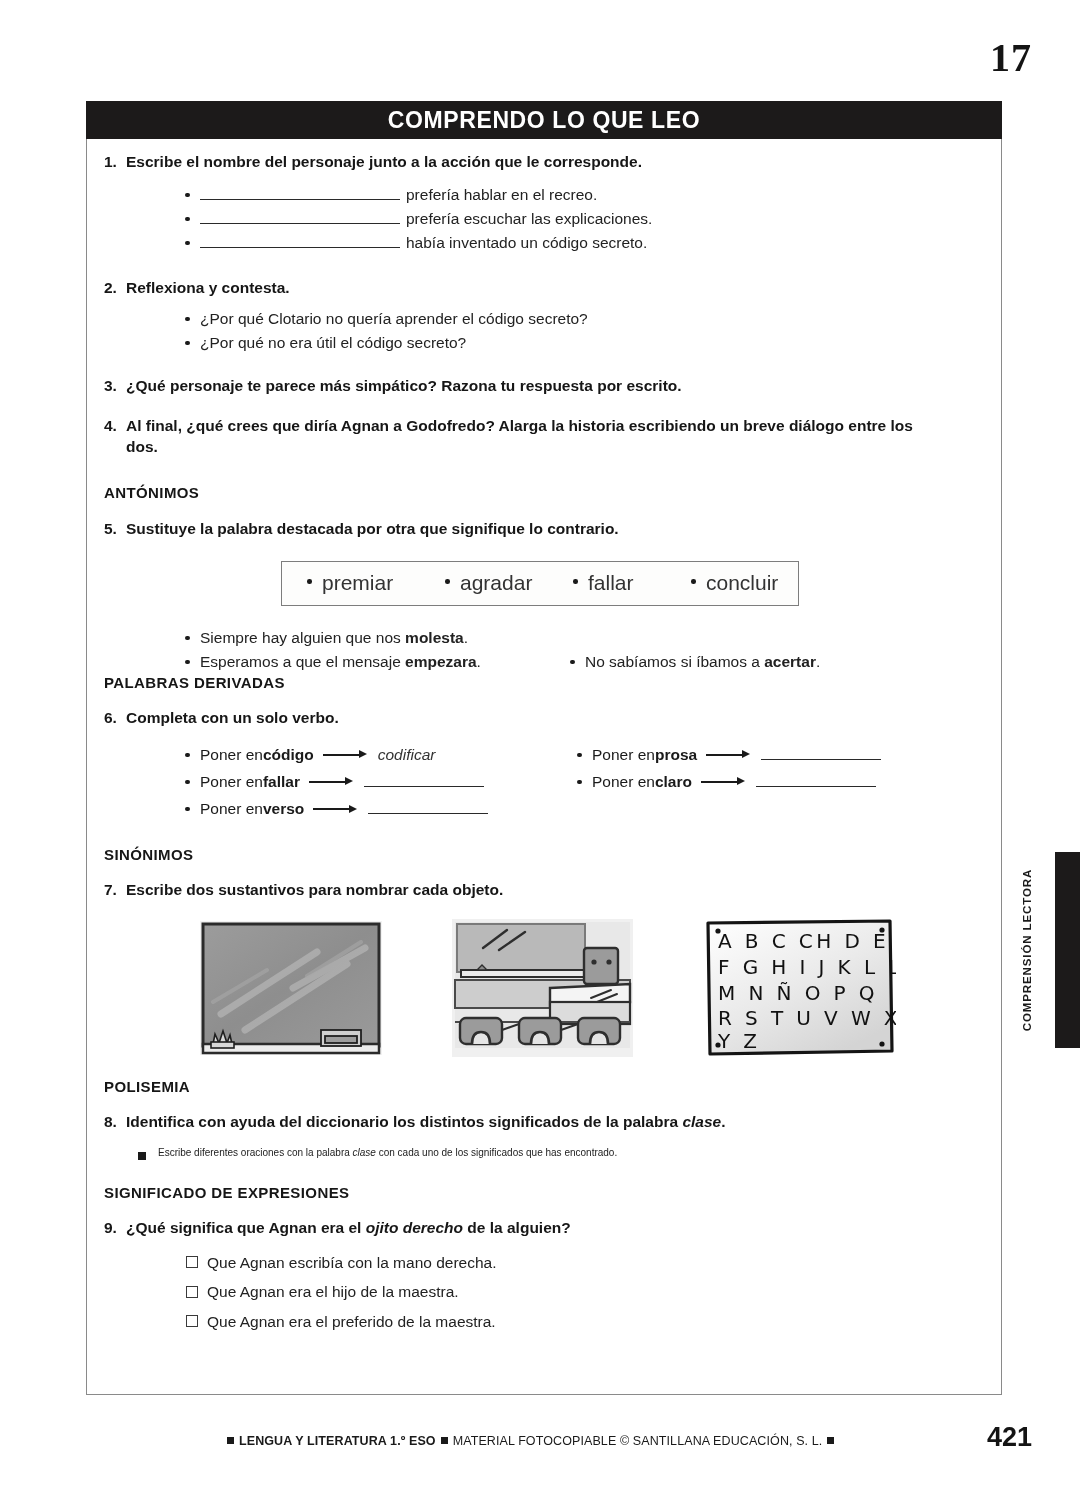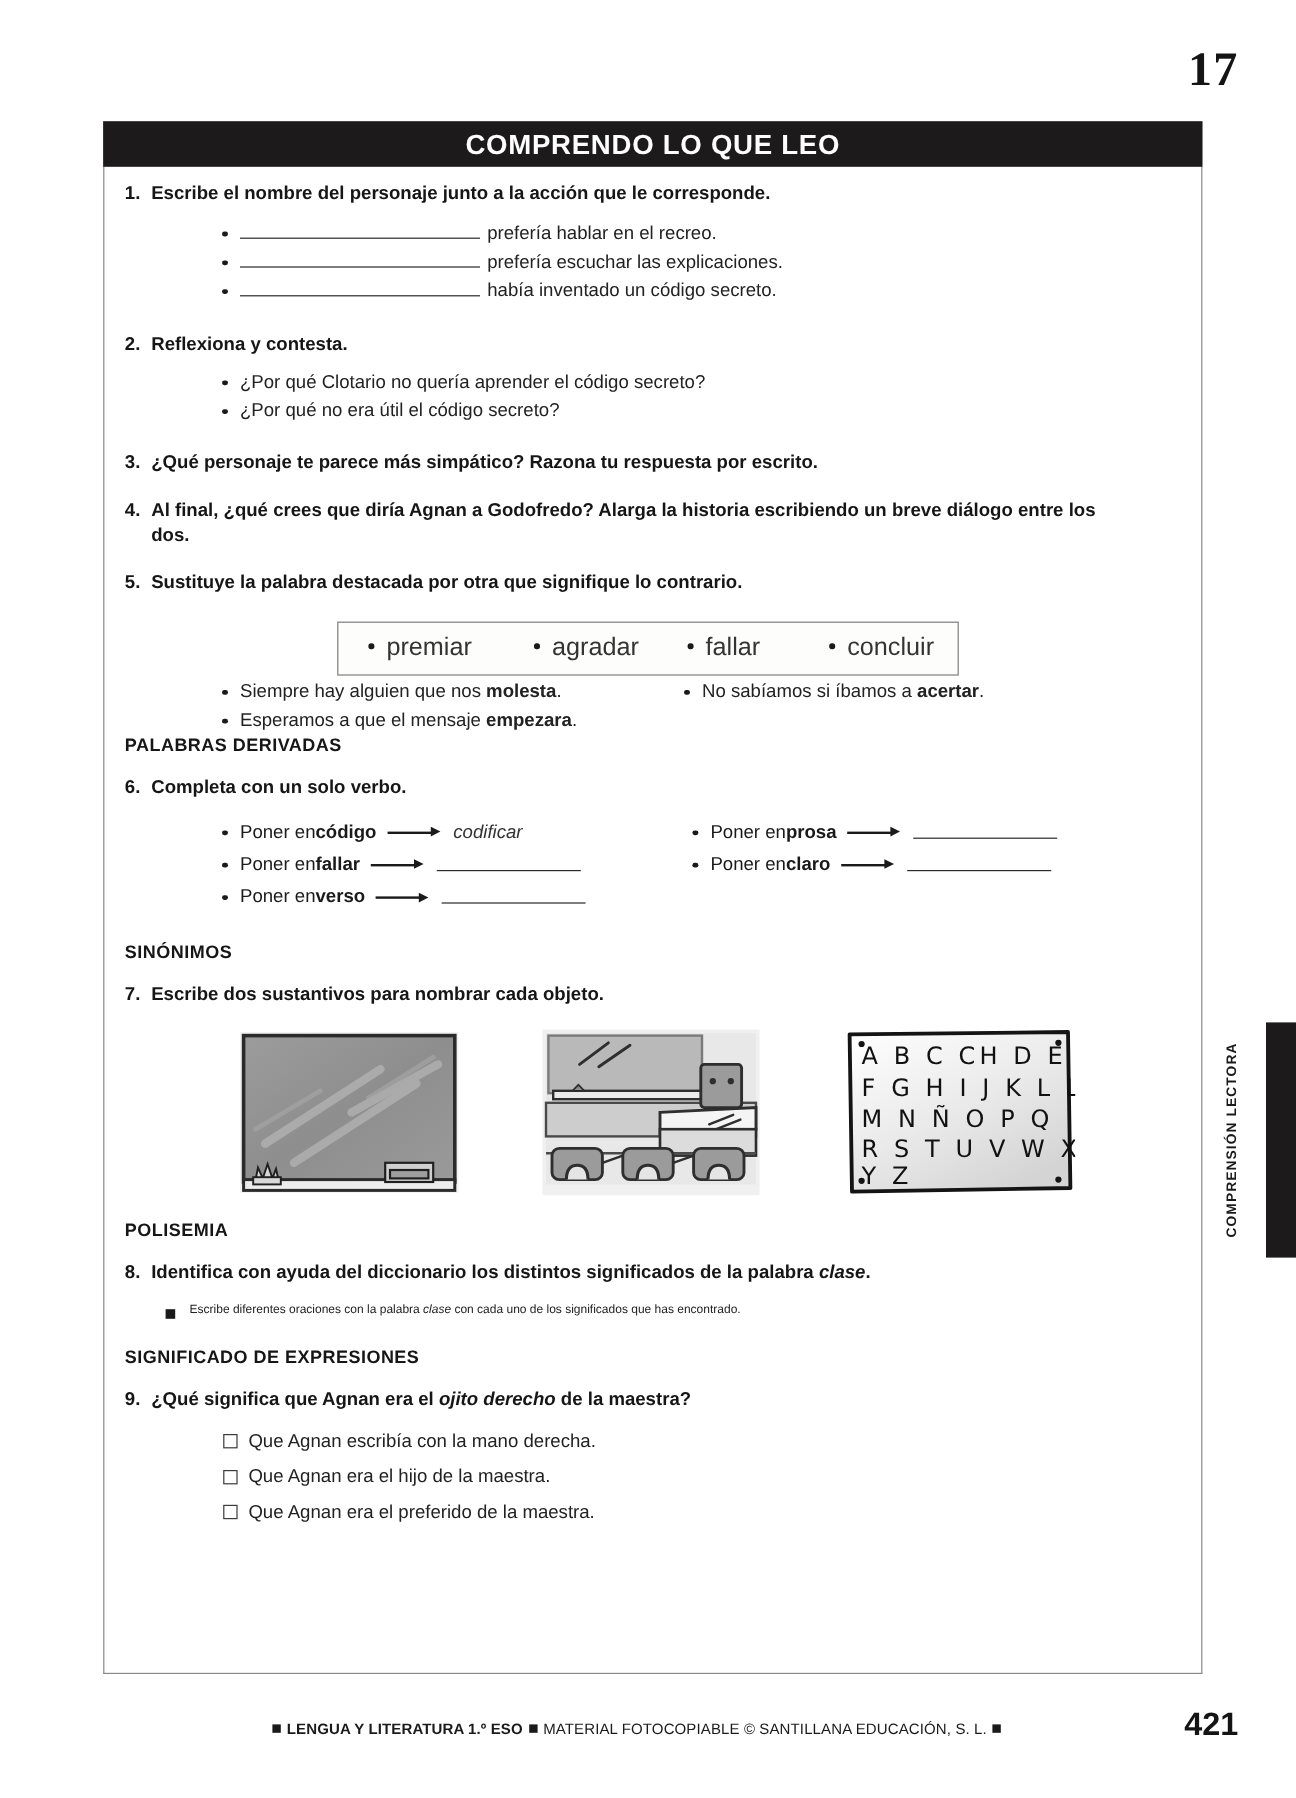--- a/index.html
+++ b/index.html
@@ -335,35 +335,36 @@
     </div>
   </div>
 
   <div class="ex" style="margin-top:19px;">
     <div class="ex-head">
       <span class="ex-num">4.</span>
       <span class="ex-text" style="max-width:820px;">Al final, ¿qué crees que diría Agnan a Godofredo? Alarga la historia escribiendo un breve diálogo entre los dos.</span>
     </div>
   </div>
 
+  <div class="section-title" style="margin-top:26px;">ANTÓNIMOS</div>
 
   <div class="ex" style="margin-top:18px;">
     <div class="ex-head">
       <span class="ex-num">5.</span>
       <span class="ex-text">Sustituye la palabra destacada por otra que signifique lo contrario.</span>
     </div>
 
     <div class="wordbank" style="margin-top:21px; margin-left:177px; width:518px;">
       <div class="wb-item" style="margin-left:24px; width:138px;">premiar</div>
       <div class="wb-item" style="width:128px;">agradar</div>
       <div class="wb-item" style="width:118px;">fallar</div>
       <div class="wb-item">concluir</div>
     </div>
 
-    <div class="cols2" style="margin-top:2px;">
+    <div class="cols2" style="margin-top:20px;align-items:flex-end;">
       <div style="width:385px; margin-left:78px;">
         <ul class="bl">
           <li><span>Siempre hay alguien que nos </span><b>molesta</b><span>.</span></li>
           <li><span>Esperamos a que el mensaje </span><b>empezara</b><span>.</span></li>
         </ul>
       </div>
       <div style="width:400px;">
         <ul class="bl">
           <li><span>No sabíamos si íbamos a </span><b>acertar</b><span>.</span></li>
         </ul>
@@ -544,21 +545,21 @@
     <div class="sq-item" style="margin-top:12px; margin-left:32px; max-width:720px;">
       <span>Escribe diferentes oraciones con la palabra </span><i>clase</i><span> con cada uno de los significados que has encontrado.</span>
     </div>
   </div>
 
   <div class="section-title" style="margin-top:24px;">SIGNIFICADO DE EXPRESIONES</div>
 
   <div class="ex" style="margin-top:17px;">
     <div class="ex-head">
       <span class="ex-num">9.</span>
-      <span class="ex-text"><span>¿Qué significa que Agnan era el </span><i>ojito derecho</i><span> de la maestra?</span></span>
+      <span class="ex-text"><span>¿Qué significa que Agnan era el </span><i>ojito derecho</i><span> de la alguien?</span></span>
     </div>
     <div style="margin-top:9px; margin-left:82px;">
       <div class="cb-row">
         <span class="cb-box"></span>
         <span>Que Agnan escribía con la mano derecha.</span>
       </div>
       <div class="cb-row">
         <span class="cb-box"></span>
         <span>Que Agnan era el hijo de la maestra.</span>
       </div>

